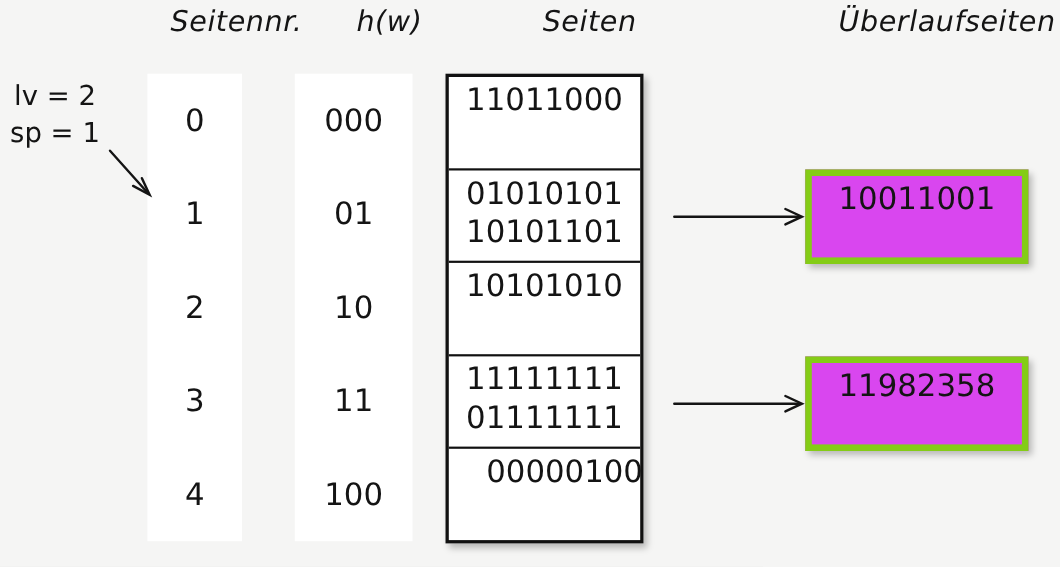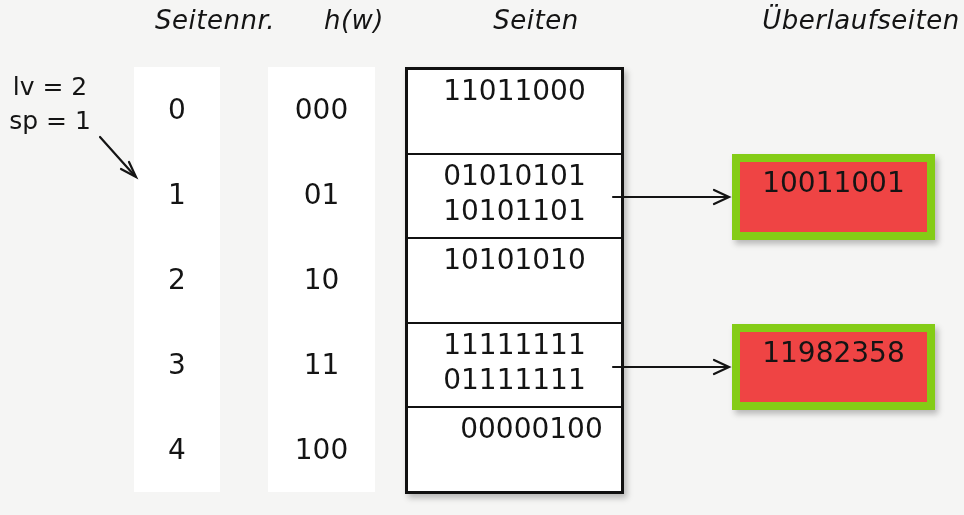--- a/index.html
+++ b/index.html
@@ -45,21 +45,21 @@
   .whitecol .cell{
     flex:1;
     display:flex;
     align-items:center;
     justify-content:center;
     font-size:28px;
   }
   .pagestable{
     position:absolute;
     left:405px;top:67px;
-    width:219px;height:427px;
+    width:180px;height:427px;
     box-sizing:border-box;
     background:#ffffff;
     border:3px solid #111111;
     box-shadow:3px 4px 6px rgba(0,0,0,0.25);
     display:flex;
     flex-direction:column;
   }
   .pagestable .trow{
     flex:1;
     border-bottom:2px solid #111111;
@@ -67,22 +67,22 @@
     padding-top:3px;
     font-size:28px;
     line-height:35px;
   }
   .pagestable .trow:last-child{border-bottom:none;margin-left:34px;}
   .obox{
     position:absolute;
     left:732px;
     width:203px;height:86px;
     box-sizing:border-box;
-    background:#ef4444;
-    border:8px solid #84cc16;
+    background:#d946ef;
+    border:6px solid #84cc16;
     box-shadow:3px 4px 6px rgba(0,0,0,0.25);
     text-align:center;
     padding-top:3px;
     font-size:28px;
     line-height:35px;
   }
   .obox1{top:154px;}
   .obox2{top:324px;}
   .overlay{
     position:absolute;

